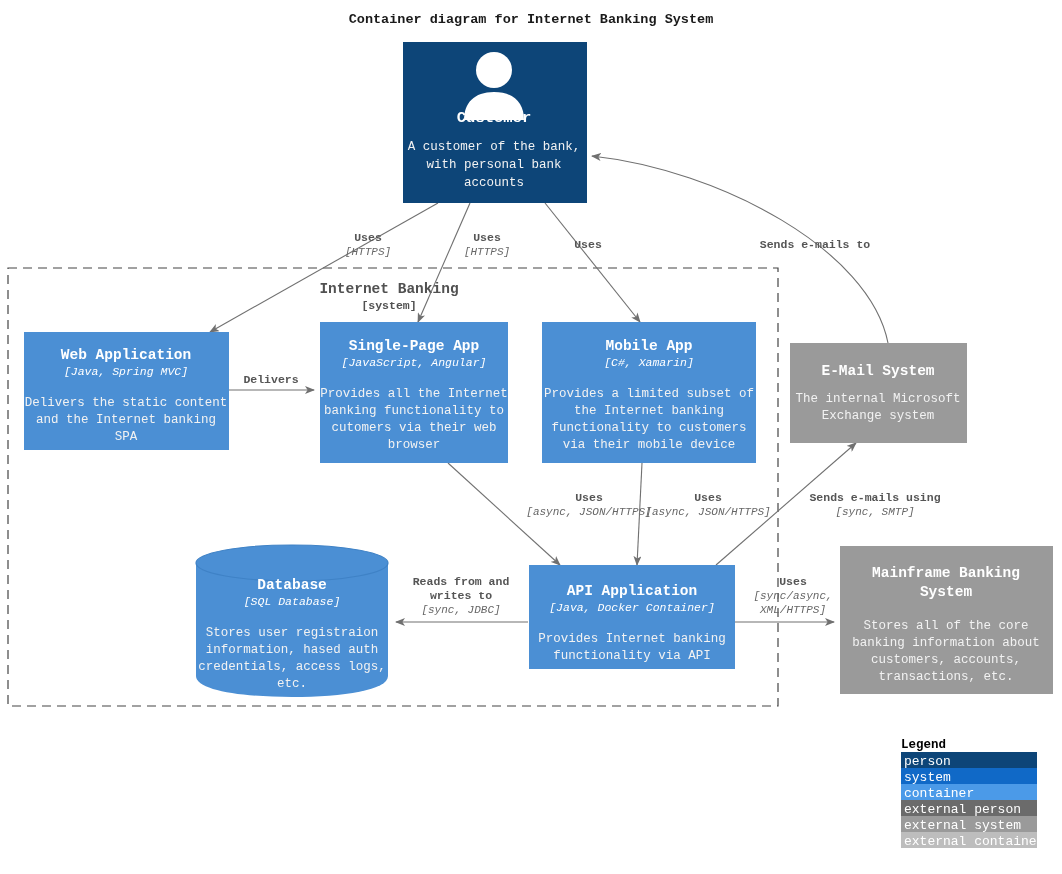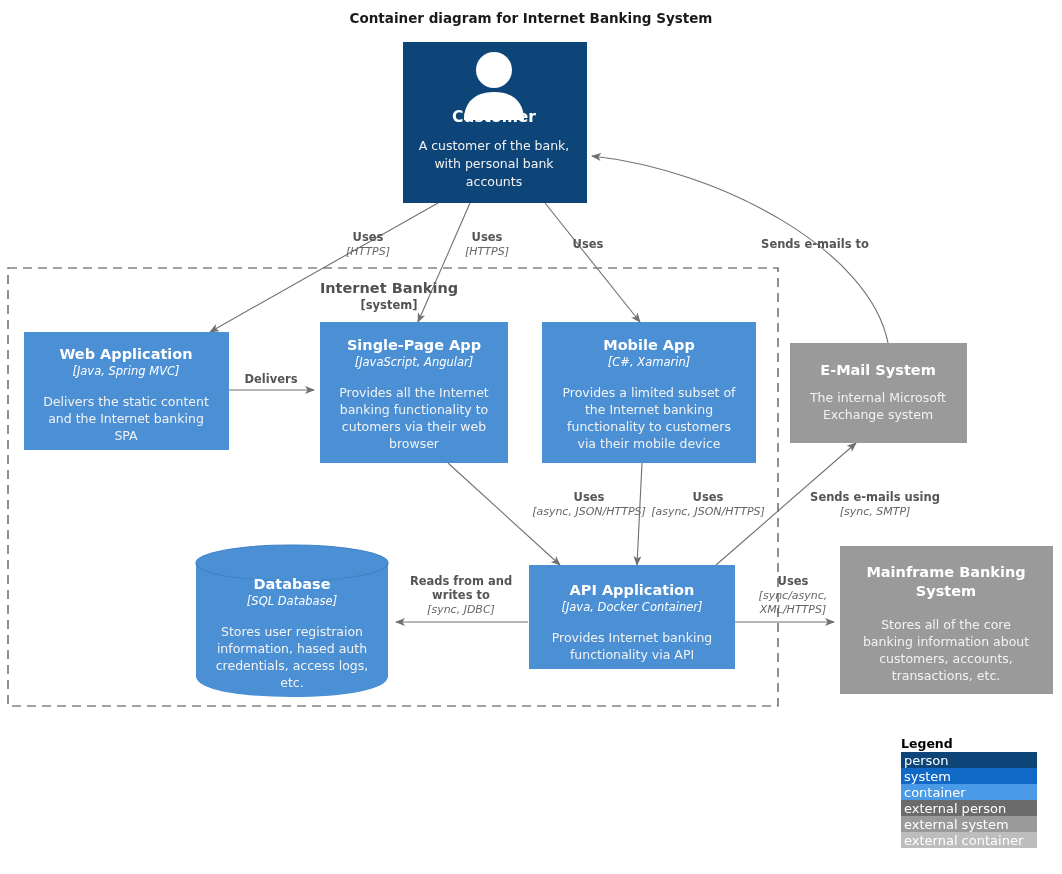--- a/index.html
+++ b/index.html
@@ -12,20 +12,21 @@
     height: 874px;
     font-family: "DejaVu Sans", "Liberation Sans", sans-serif;
     position: relative;
     overflow: hidden;
   }
   #diagram-root {
     position: absolute;
     left: 0; top: 0;
     width: 1062px;
     height: 874px;
+    font-family: Liberation Mono, monospace;
   }
   svg { display: block; }
 
   .diagram-title {
     font-size: 13.5px;
     font-weight: bold;
     fill: #1a1a1a;
   }
 
   .node-name {

